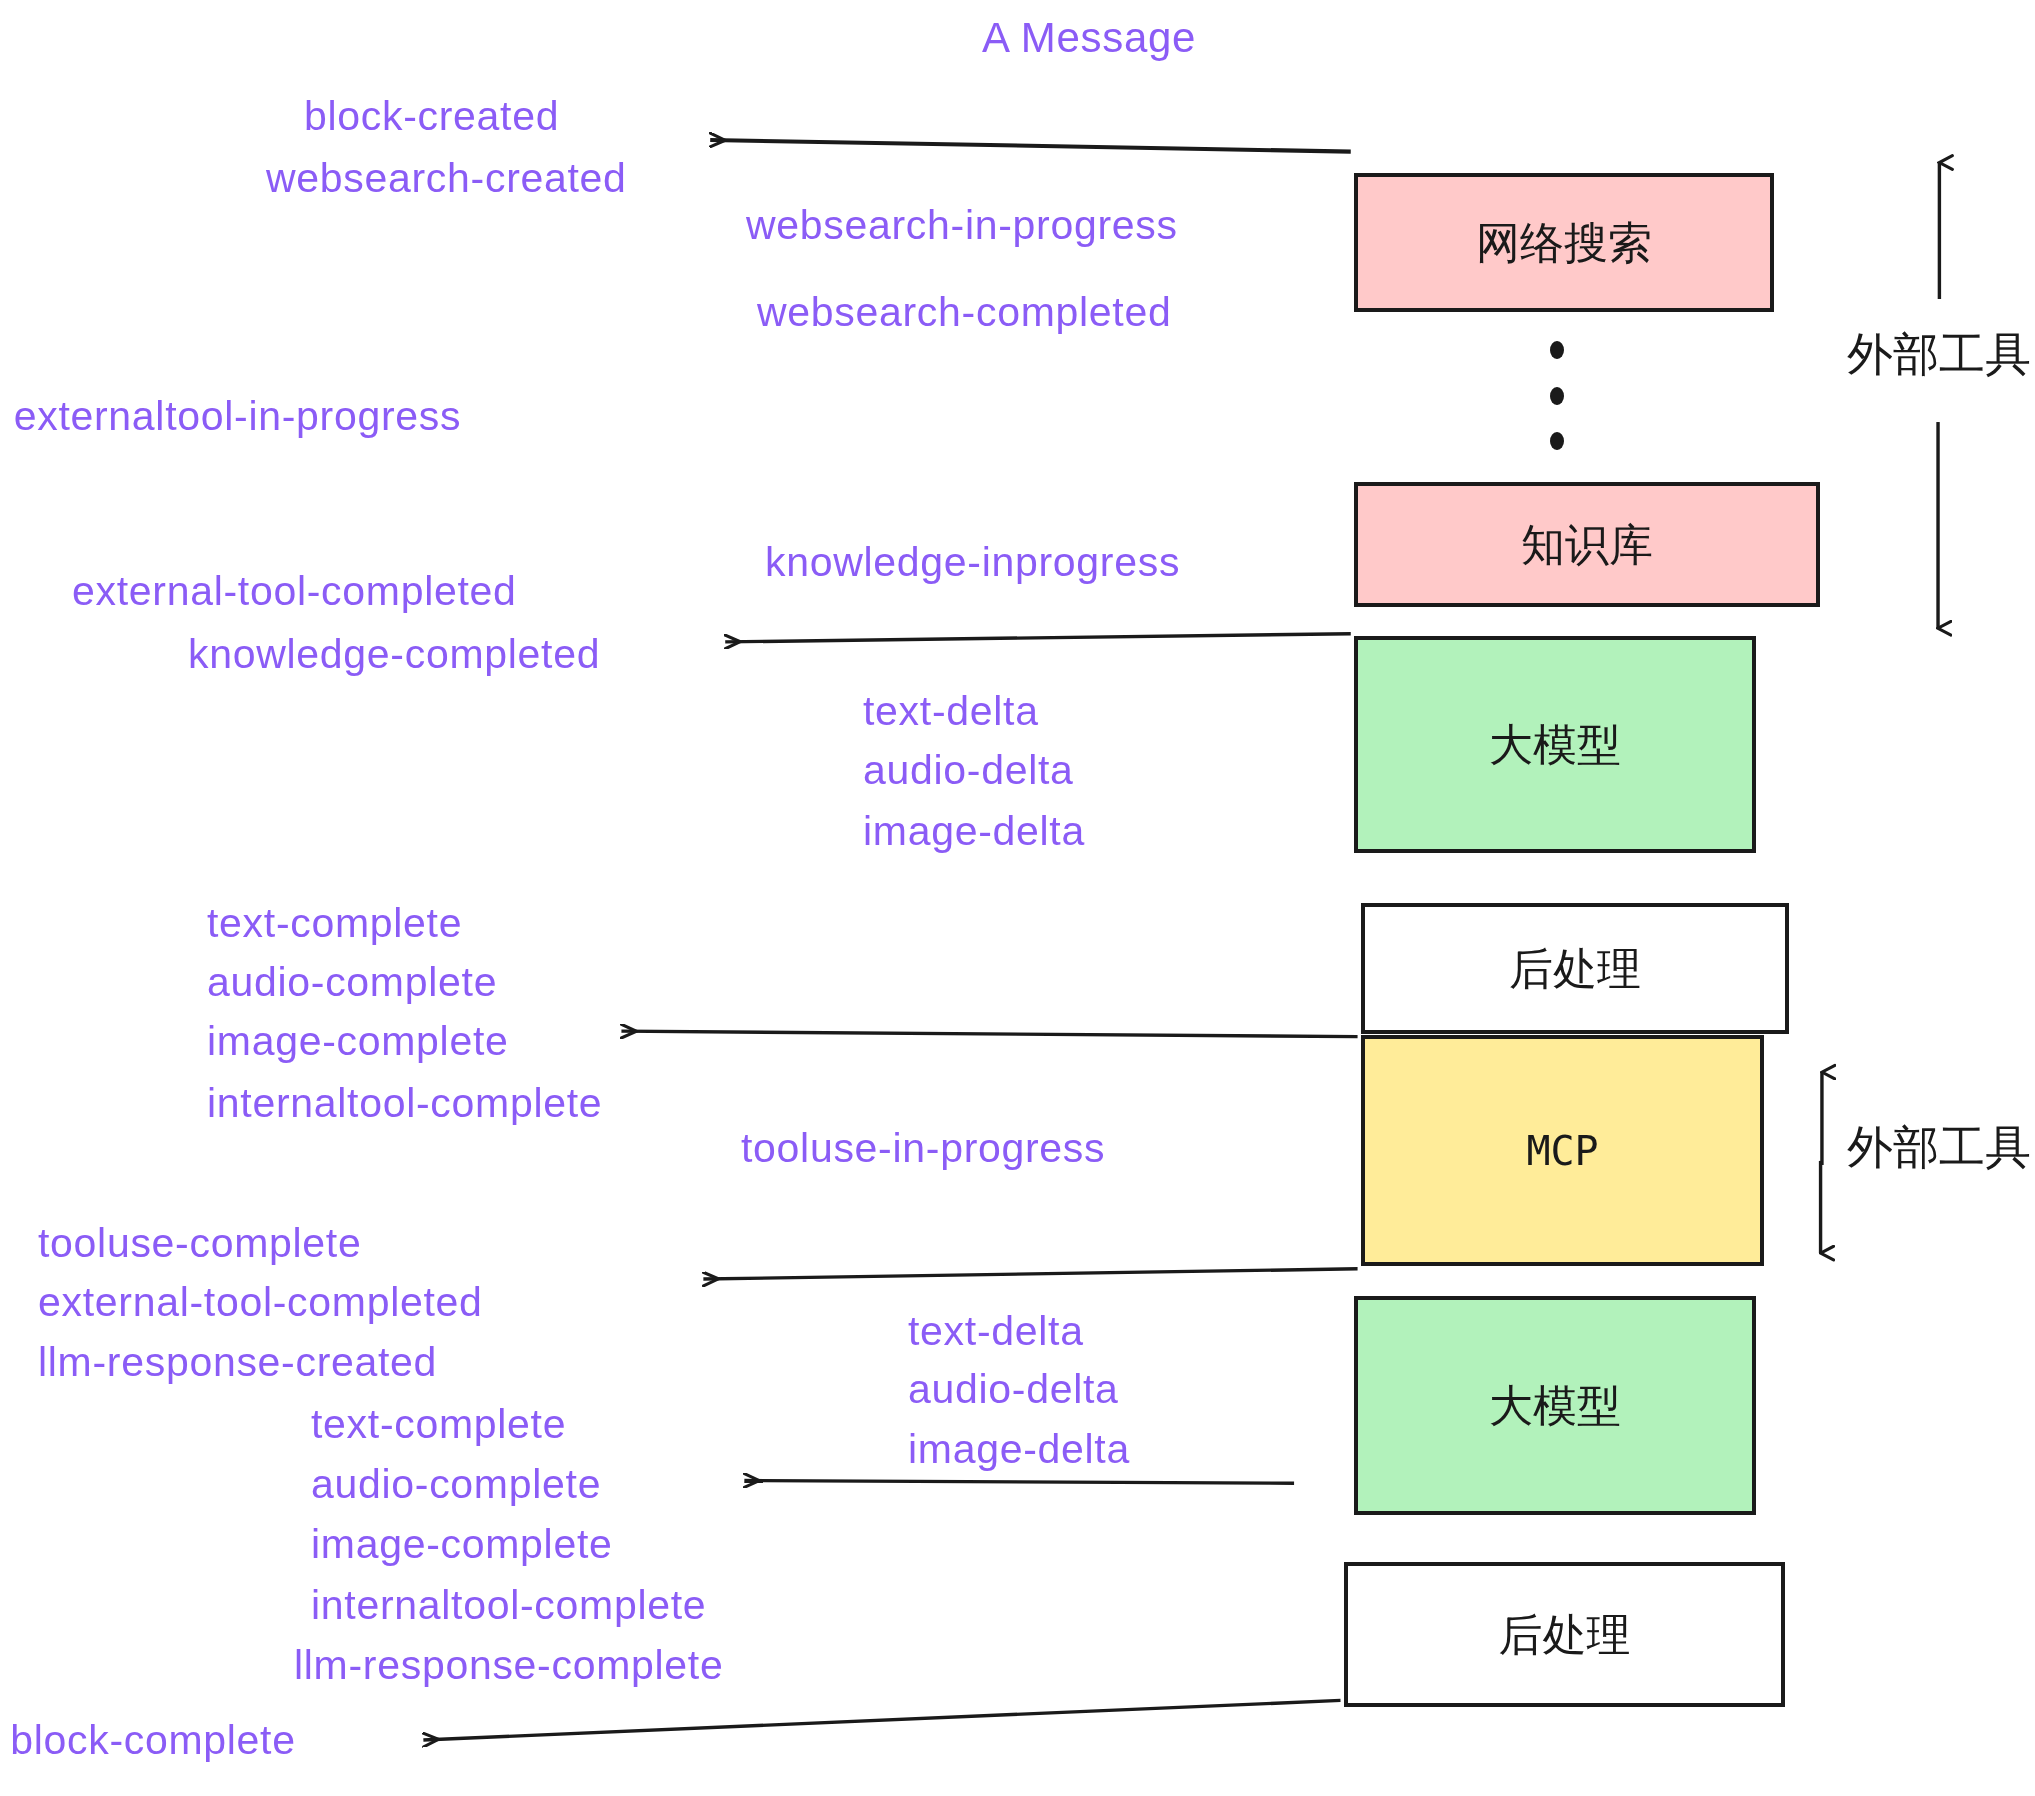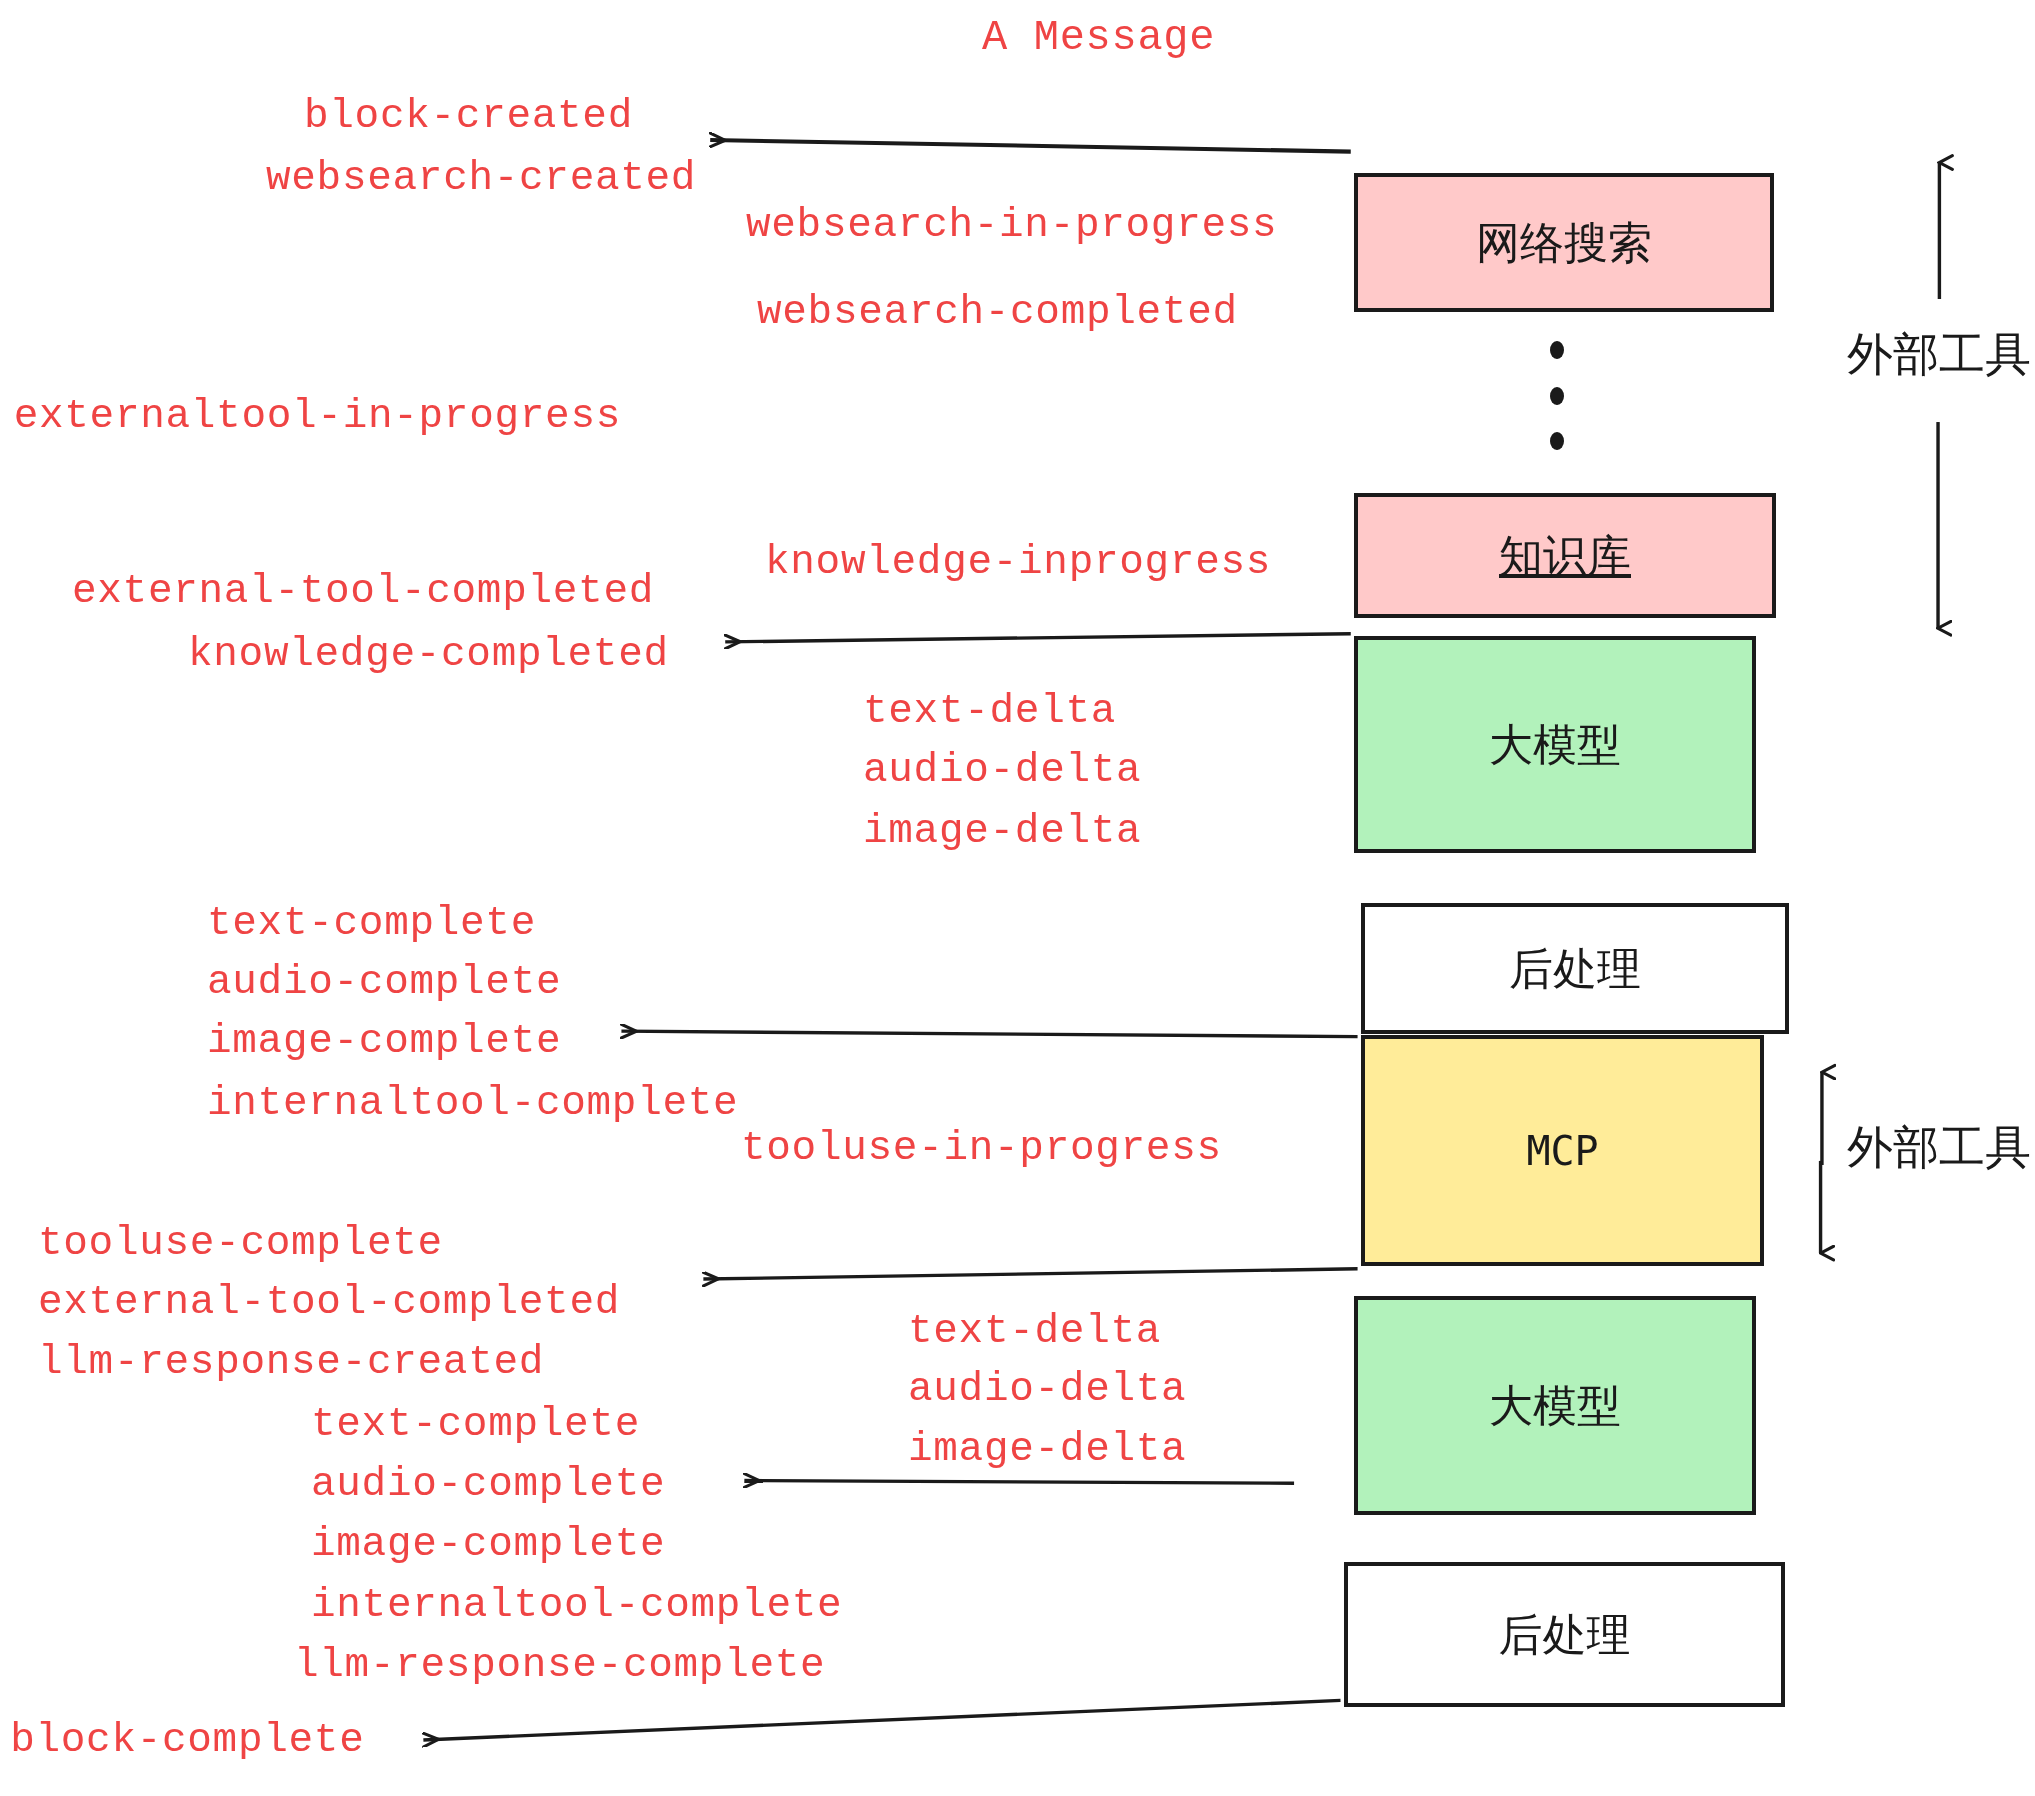--- a/index.html
+++ b/index.html
@@ -11,22 +11,22 @@
     position: relative;
     width: 2035px;
     height: 1796px;
     background: #ffffff;
     font-family: "DejaVu Sans Mono", "Liberation Mono", monospace;
     overflow: hidden;
   }
   .lbl {
     position: absolute;
     white-space: nowrap;
-    color: #ef4444;
-    font-family: Liberation Mono, monospace;
+    color: #8b5cf6;
+    font-family: Liberation Sans, sans-serif;
     font-size: 41px;
     line-height: 1;
     letter-spacing: 0.7px;
   }
   .title {
     font-size: 42px;
   }
   .box {
     position: absolute;
     box-sizing: border-box;
@@ -79,21 +79,21 @@
 <body>
 
 <div id="canvas">
 
   <div class="lbl title" style="left:982px; top:17px;">A Message</div>
 
   <div id="boxes-host">
       <div class="box" style="left: 1354px; top: 173px; width: 420px; height: 139px; background: rgb(255, 201, 201);">
         <span class="box-label">网络搜索</span>
       </div>
-      <div class="box" style="left: 1354px; top: 493px; width: 422px; height: 125px; background: rgb(255, 201, 201); text-decoration: underline;">
+      <div class="box" style="left: 1354px; top: 482px; width: 466px; height: 125px; background: rgb(255, 201, 201);">
         <span class="box-label">知识库</span>
       </div>
       <div class="box" style="left: 1354px; top: 636px; width: 402px; height: 217px; background: rgb(178, 242, 187);">
         <span class="box-label">大模型</span>
       </div>
       <div class="box" style="left: 1361px; top: 903px; width: 428px; height: 131px; background: rgb(255, 255, 255);">
         <span class="box-label">后处理</span>
       </div>
       <div class="box" style="left: 1361px; top: 1035px; width: 403px; height: 231px; background: rgb(255, 236, 153);">
         <span class="box-label mono">MCP</span>

